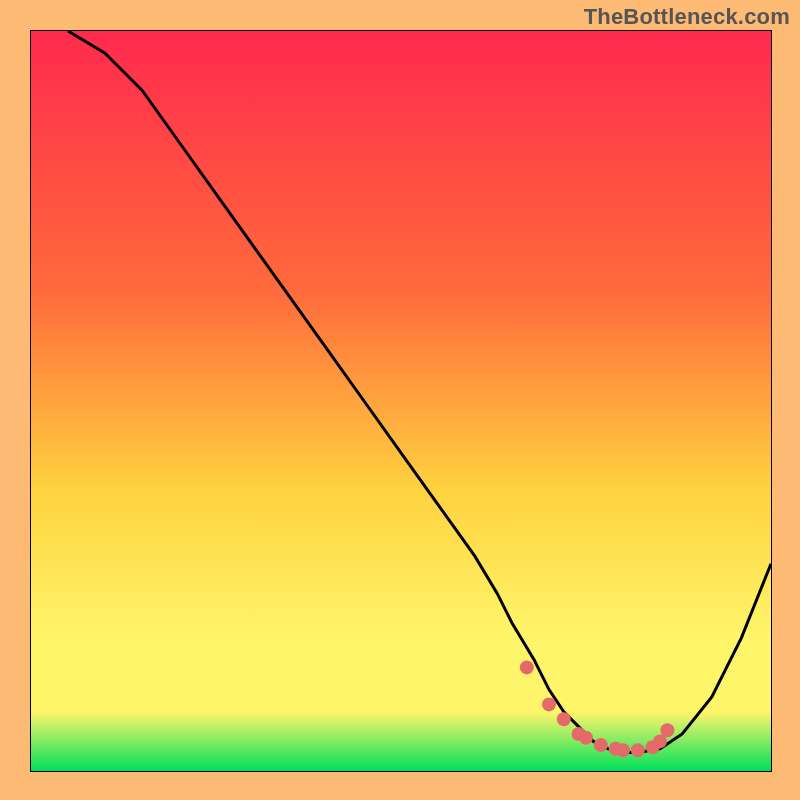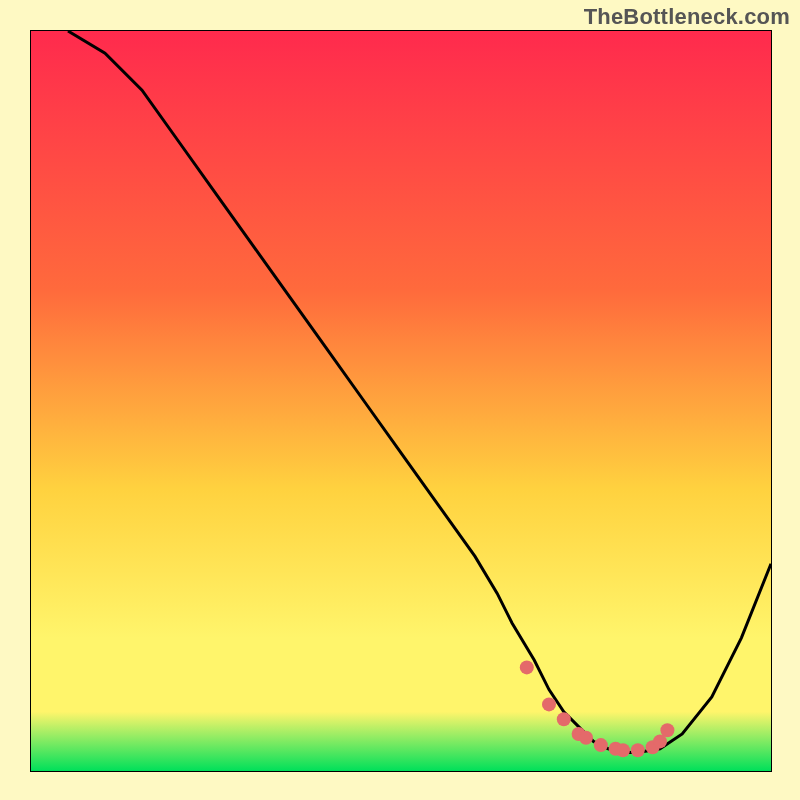--- a/index.html
+++ b/index.html
@@ -8,21 +8,21 @@
     background: #000;
     width: 800px;
     height: 800px;
     overflow: hidden;
     font-family: Arial, Helvetica, sans-serif;
   }
   .card {
     position: relative;
     width: 800px;
     height: 800px;
-    background: #fef9c3;
+    background: #fdba74;
   }
   .attribution {
     position: absolute;
     top: 4px;
     right: 10px;
     color: #555;
     font-size: 22px;
     font-weight: 600;
     letter-spacing: 0.2px;
     z-index: 3;

